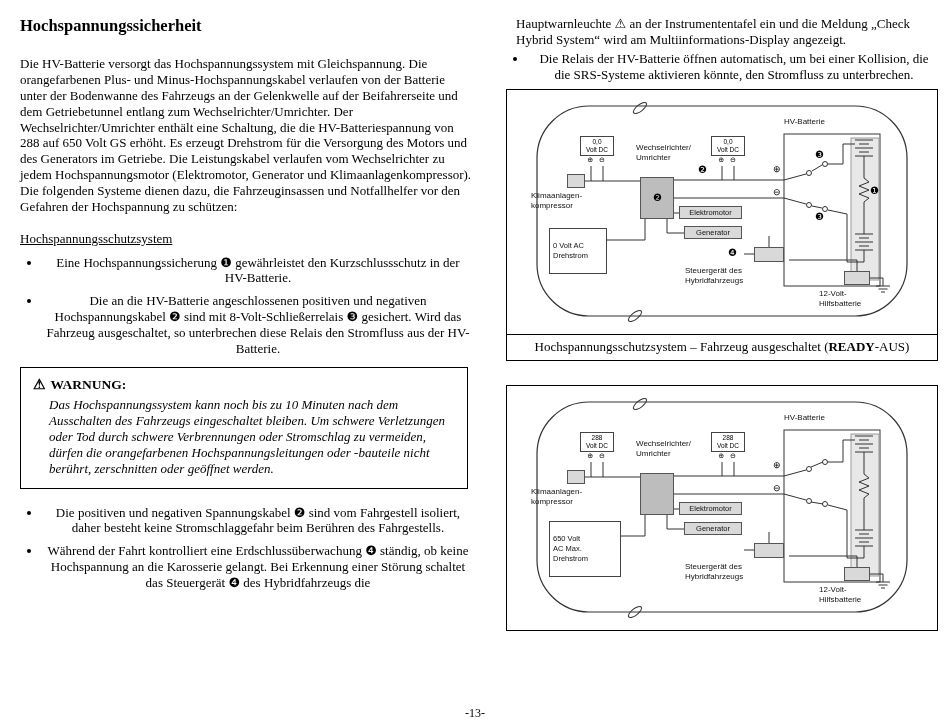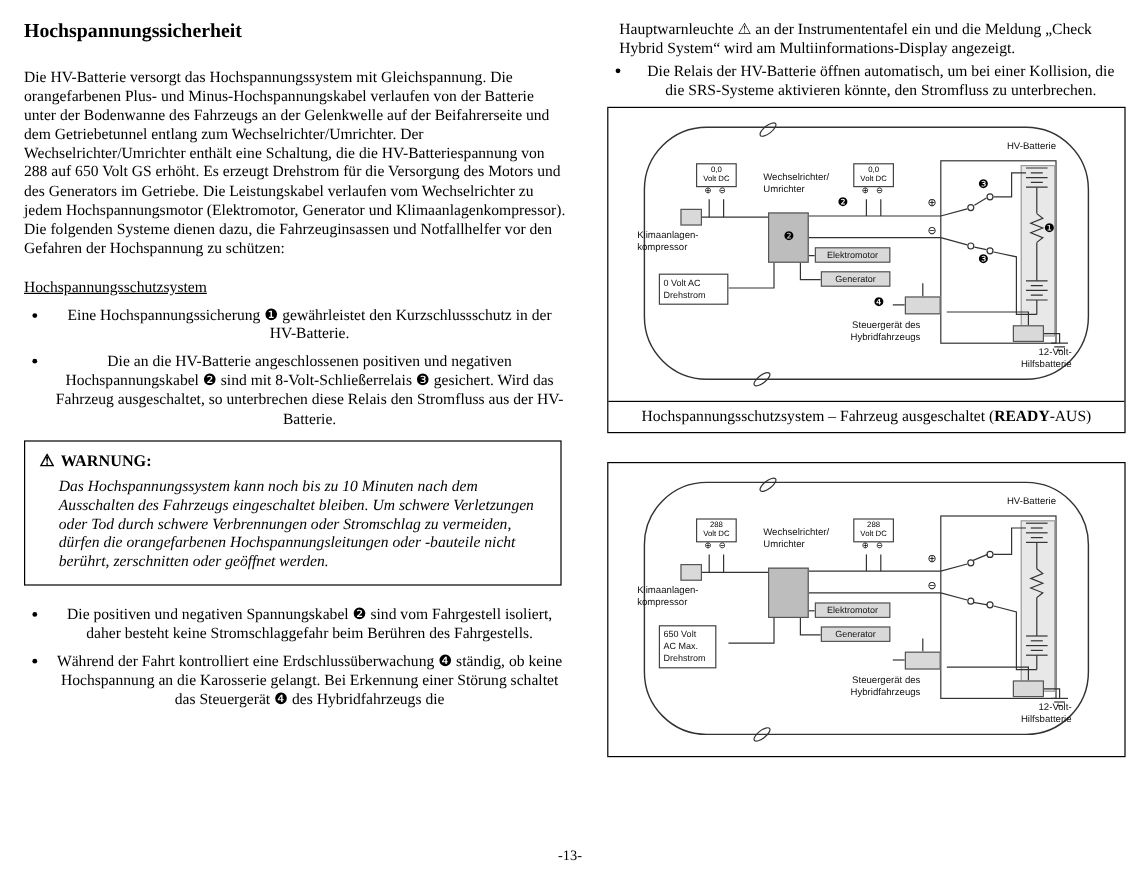--- a/index.html
+++ b/index.html
@@ -25,26 +25,26 @@
 
   .cont { margin:0 2px 3px 10px; }
   .col-right ul.bullets { margin-bottom:2px; }
 
   .diagram-frame { border:1px solid #000; margin-top:7px; background:#fff; }
   .frame2 { margin-top:24px; }
   .diagram-canvas { position:relative; height:244px; font-family:"Liberation Sans", sans-serif; }
   .diagram-canvas svg { position:absolute; left:0; top:0; }
 
   .dlabel { position:absolute; font-size:8px; line-height:1.18; white-space:pre-line; color:#111; }
-  .center { text-align:right; }
+  .center { text-align:left; }
   .gbox { position:absolute; background:#d9d9d9; border:1px solid #555; font-size:7.5px;
           display:flex; align-items:center; justify-content:center; line-height:1; color:#111; }
   .inverter { background:#bdbdbd; }
   .wbox { position:absolute; background:#fff; border:1px solid #444; font-size:7.5px;
-          padding:2px 3px; white-space:pre-line; line-height:1.3; color:#111; }
+          padding:12px 3px; white-space:pre-line; line-height:1.3; color:#111; }
   .vm { position:absolute; width:34px; text-align:center; }
   .vm-box { border:1px solid #444; background:#fff; font-size:6.5px; line-height:1.2;
             white-space:pre-line; padding:1px 0; }
   .vm-meters { font-size:7px; letter-spacing:2px; }
   .sym { position:absolute; font-size:9px; line-height:1; }
   .marker { position:absolute; font-size:10px; line-height:1; }
 
   .caption { border-top:1px solid #000; text-align:center; font-size:13px;
              padding:4px 10px; line-height:1.3; font-family:"Liberation Serif", serif; }
   .page-number { position:absolute; left:0; right:0; bottom:4px; text-align:center; font-size:12px; }
@@ -250,21 +250,21 @@
 Volt DC</div>
           <div class="vm-meters">⊕ ⊖</div>
         </div>
 
         <div class="gbox" style="left:60px;top:84px;width:18px;height:14px"></div>
         <div class="dlabel" style="left:24px;top:101px">Klimaanlagen-
 kompressor</div>
         <div class="gbox inverter" style="left:133px;top:87px;width:34px;height:42px"></div>
         <div class="gbox" style="left:172px;top:116px;width:63px;height:13px">Elektromotor</div>
         <div class="gbox" style="left:177px;top:136px;width:58px;height:13px">Generator</div>
-        <div class="wbox" style="left:42px;top:135px;width:48px">650 Volt
+        <div class="wbox" style="left:42px;top:135px;width:72px">650 Volt
 AC Max.
 Drehstrom</div>
         <div class="gbox" style="left:247px;top:157px;width:30px;height:15px"></div>
         <div class="dlabel center" style="left:178px;top:176px;width:82px">Steuergerät des
 Hybridfahrzeugs</div>
         <div class="gbox" style="left:337px;top:181px;width:26px;height:14px"></div>
         <div class="dlabel center" style="left:312px;top:199px;width:74px">12-Volt-
 Hilfsbatterie</div>
 
         <span class="sym" style="left:266px;top:75px">⊕</span>

